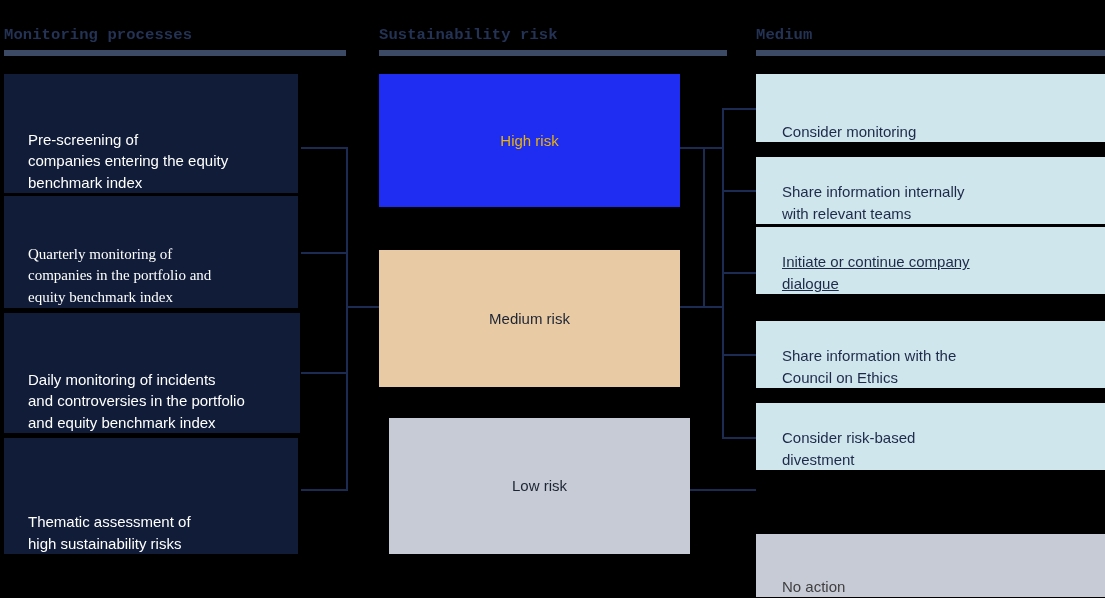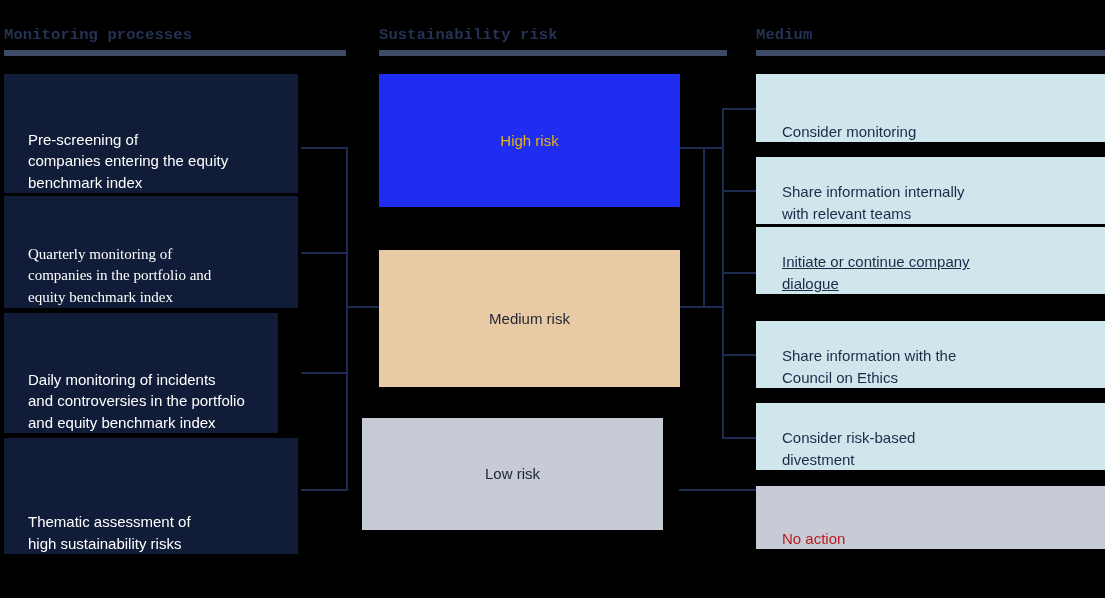--- a/index.html
+++ b/index.html
@@ -67,21 +67,21 @@
   .mid-high   { background: #1f2df2; color: #eab308; }
   .mid-medium { background: #e8cba4; color: #1d2433; }
   .mid-low    { background: #c6cbd6; color: #1d2433; }
 
   .box-right {
     font-size: 15px;
     padding-left: 26px;
     padding-right: 14px;
   }
   .act-blue { background: #d0e6ed; color: #1d2a4a; }
-  .act-gray { background: #c6cbd6; color: #b91c1c; }
+  .act-gray { background: #c6cbd6; color: #404040; margin-top: 48px; }
 
   
   .line {
     position: absolute;
     background: #1c2b52;
   }
   .line.h { height: 2px; }
   .line.v { width: 2px; }
 </style>
 </head>
@@ -126,40 +126,40 @@
 companies entering the equity
 benchmark index</span>
   </div>
 
   <div class="box box-left" style="left:4px; top:196px; width:294px; height:112px;font-family:Liberation Serif, serif;">
     <span>Quarterly monitoring of
 companies in the portfolio and
 equity benchmark index</span>
   </div>
 
-  <div class="box box-left" style="left:4px; top:313px; width:274px; height:120px;">
+  <div class="box box-left" style="left:4px; top:313px; width:296px; height:120px;">
     <span>Daily monitoring of incidents
 and controversies in the portfolio
 and equity benchmark index</span>
   </div>
 
   <div class="box box-left" style="left:4px; top:438px; width:294px; height:116px;">
     <span>Thematic assessment of
 high sustainability risks</span>
   </div>
 
   <div class="box box-mid mid-high" style="left:379px; top:74px; width:301px; height:133px;">
     <span>High risk</span>
   </div>
 
   <div class="box box-mid mid-medium" style="left:379px; top:242px; width:301px; height:137px;margin-top:8px;">
     <span>Medium risk</span>
   </div>
 
-  <div class="box box-mid mid-low" style="left:362px; top:418px; width:301px; height:112px;">
+  <div class="box box-mid mid-low" style="left:389px; top:418px; width:301px; height:136px;">
     <span>Low risk</span>
   </div>
 
   <div class="box box-right act-blue" style="left:756px; top:74px; width:349px; height:68px;">
     <span>Consider monitoring</span>
   </div>
 
   <div class="box box-right act-blue" style="left:756px; top:157px; width:349px; height:67px;">
     <span>Share information internally
 with relevant teams</span>

